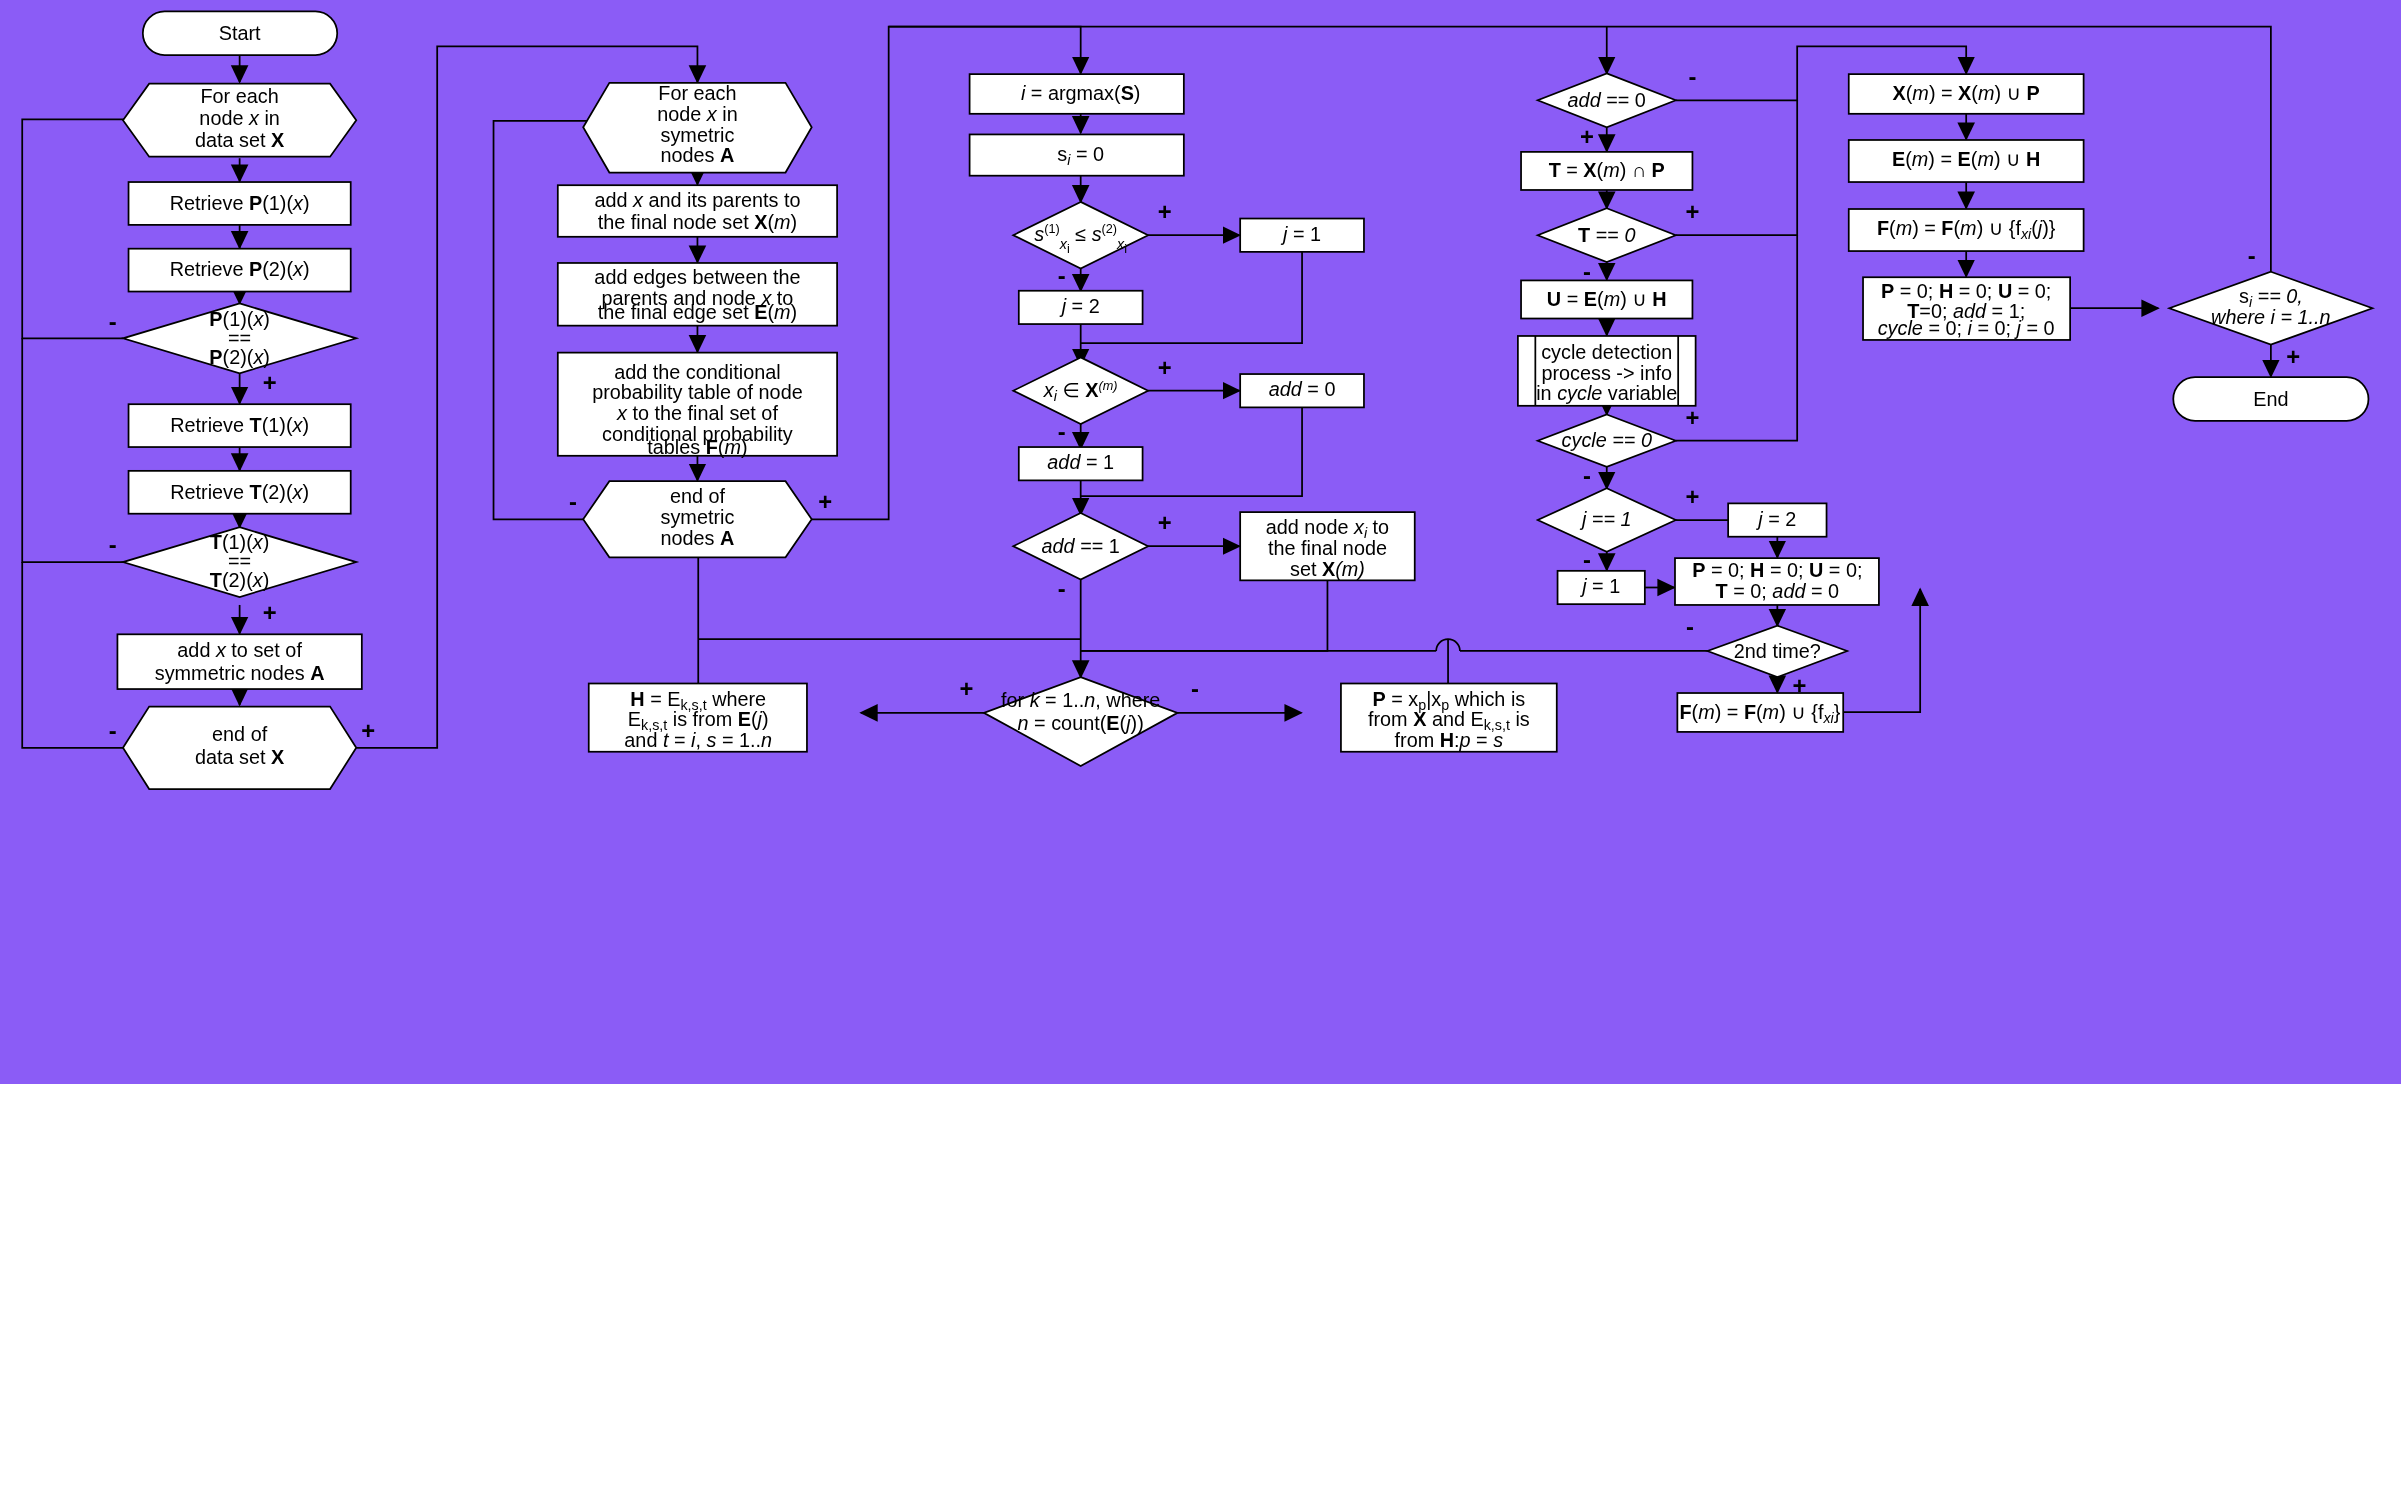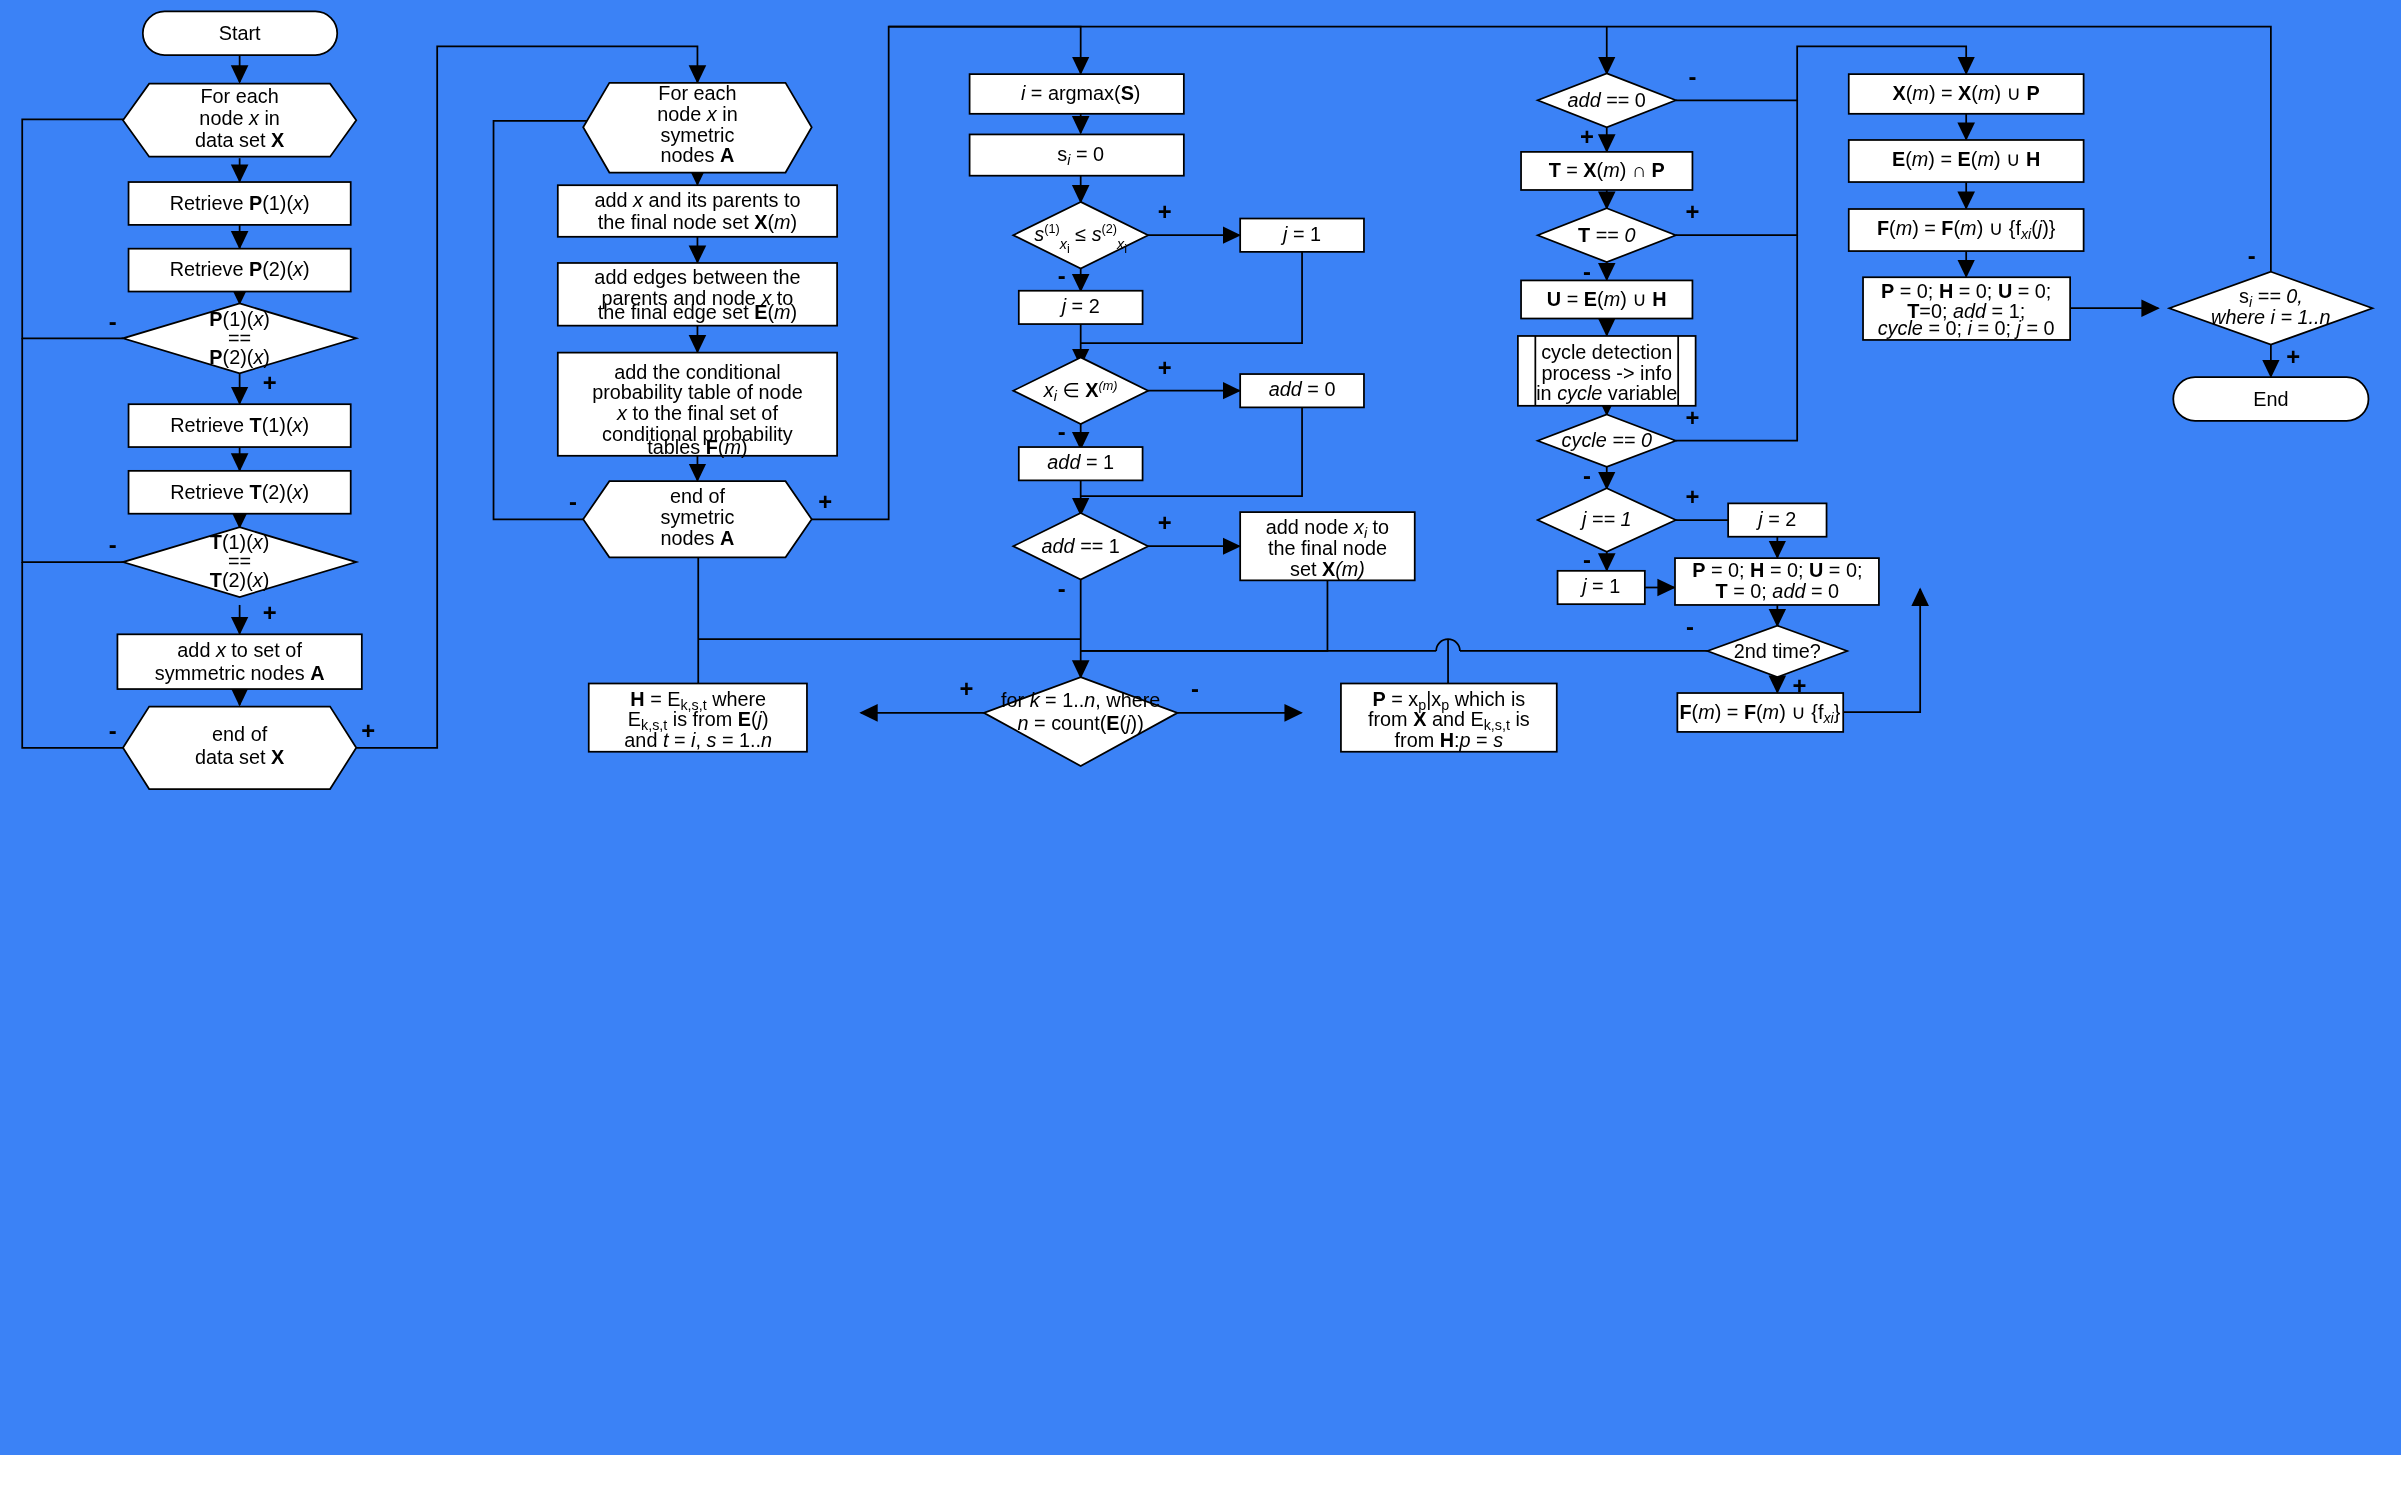--- a/index.html
+++ b/index.html
@@ -1,17 +1,17 @@
 <!DOCTYPE html>
 <html style="font-size:12.7px"><head>
 <meta charset="utf-8">
 <style>
   html,body{margin:0;padding:0;background:#ffffff;}
   body{font-family:"Liberation Sans", sans-serif;}
-  #stage{position:relative;width:2401px;height:1455px;background:#3b82f6;overflow:hidden;}
+  #stage{position:relative;width:2401px;height:1084px;background:#8b5cf6;overflow:hidden;}
   svg#flow{position:absolute;left:0;top:0;width:2401px;height:1513px;}
   .shape{fill:#ffffff;stroke:#000000;stroke-width:2.2;}
   .conn{fill:none;stroke:#000000;stroke-width:2.2;}
   .arrow{fill:#000000;stroke:none;}
   .lbl{font-family:"Liberation Sans", sans-serif;font-size:25px;fill:#000;text-anchor:middle;}
   .sgn{font-family:"Liberation Sans", sans-serif;font-size:30px;fill:#000;text-anchor:middle;font-weight:700;}
   .b{font-weight:700;}
   .i{font-style:italic;}
   .sm{font-size:18px;}
   .sup{font-size:16px;}

